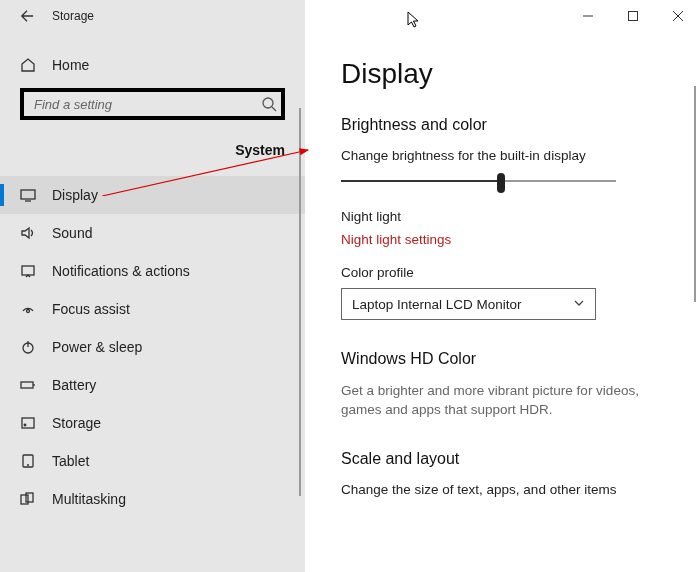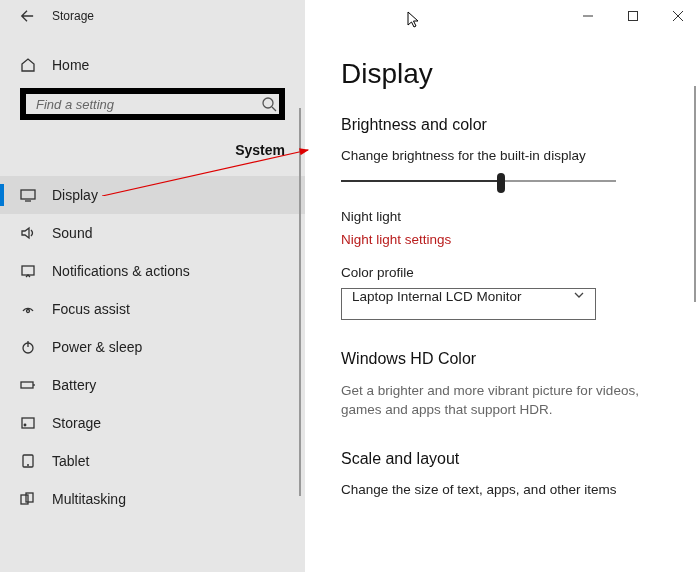--- a/index.html
+++ b/index.html
@@ -14,41 +14,41 @@
   .winbtn svg { width: 10px; height: 10px; }
   .body { flex: 1; display: flex; overflow: hidden; }
   .sidebar { width: 305px; background: #e6e6e6; padding: 14px 0 12px 0; overflow-y: auto; position: relative; }
   .side-item { display: flex; align-items: center; gap: 16px; padding: 11px 20px; font-size: 14px; color: #222; cursor: pointer; }
   .side-item .icon { width: 16px; height: 16px; display:flex; align-items:center; justify-content:center; color:#333; }
   .side-item.selected { background: #d8d8d8; }
   .side-item.selected-bar { position: relative; }
   .side-item.selected-bar::before { content:""; position:absolute; left:0; top:8px; bottom:8px; width:4px; background:#0078d4; }
   .search-wrap { padding: 4px 20px 14px 20px; }
   .search { position: relative; }
-  .search input { width: 100%; height: 32px; border: 6px solid #000000; background: #e6e6e6; padding: 0 32px 0 10px; font-size: 13px; color: #1d4ed8; outline: none; }
+  .search input { width: 100%; height: 32px; border: 4px solid #000000; background: #e6e6e6; padding: 0 32px 0 10px; font-size: 13px; color: #1d4ed8; outline: none; }
   .search input::placeholder { color: #666; font-style: italic; }
   .search .sicon { position: absolute; right: 8px; top: 8px; width:16px; height:16px; color:#555; }
   .category { font-weight: 600; font-size: 14px; padding: 8px 20px 18px 20px; color:#111;text-align:right; }
   .content { flex: 1; padding: 26px 36px 0 36px; overflow-y: auto; position: relative; color: #111; }
   .content h1 { font-weight: 400; font-size: 28px; margin-bottom: 26px; letter-spacing: 0; }
   .content h2 { font-weight: 400; font-size: 16px; margin-bottom: 14px; margin-top: 10px; }
   .content h2.gap { margin-top: 30px; }
   .label { font-size: 13.5px; color: #222; margin-bottom: 8px; }
   .sublabel { font-size: 13.5px; color: #666; margin-bottom: 14px; line-height: 1.4; }
   .linkish { font-size: 13.5px; color: #b91c1c; margin-bottom: 18px; }
   .slider-wrap { margin-bottom: 18px; width: 275px; }
   .slider { position: relative; height: 20px; }
   .slider-track { position: absolute; top: 9px; left: 0; right: 0; height: 2px; background: #999; }
   .slider-fill { position: absolute; top: 9px; left: 0; width: 58%; height: 2px; background: #333; }
   .slider-thumb { position: absolute; top: 2px; left: 58%; width: 8px; height: 20px; background: #222; border-radius: 4px; transform: translateX(-50%); }
   .toggle-row { display: flex; align-items: center; gap: 12px; margin-bottom: 12px; }
   .toggle { width: 40px; height: 20px; border: 1.5px solid #333; border-radius: 20px; position: relative; background: #fff; }
   .toggle .knob { position: absolute; width: 10px; height: 10px; background: #333; border-radius: 50%; top: 3px; left: 4px; }
   .toggle-label { font-size: 13.5px; color: #222; }
-  .select { width: 255px; height: 32px; border: 1px solid #666; display: flex; justify-content: space-between; padding: 0 10px; font-size: 13.5px; color: #222; margin-bottom: 12px; margin-top: 4px; }
+  .select { width: 255px; height: 32px; border: 1px solid #666; display: flex; align-items: center; justify-content: space-between; padding: 0 10px; font-size: 13.5px; color: #222; margin-bottom: 12px; margin-top: 4px; }
   .select svg { width: 12px; height: 12px; color:#444; }
   .vscroll { position: absolute; top: 0; right: 4px; width: 2px; background: #999; }
   .sidebar .vscroll { height: 72%; top: 14%; }
   .content .vscroll { height: 40%; top: 10%; right: 4px; }
   
   .cursor { position: absolute; top: 11px; left: 407px; width: 14px; height: 18px; pointer-events:none; z-index: 50; }
   
   .annot { position: absolute; top: 148px; left: 102px; width: 212px; height: 48px; pointer-events:none; z-index: 40; }
 </style>
 </head>

